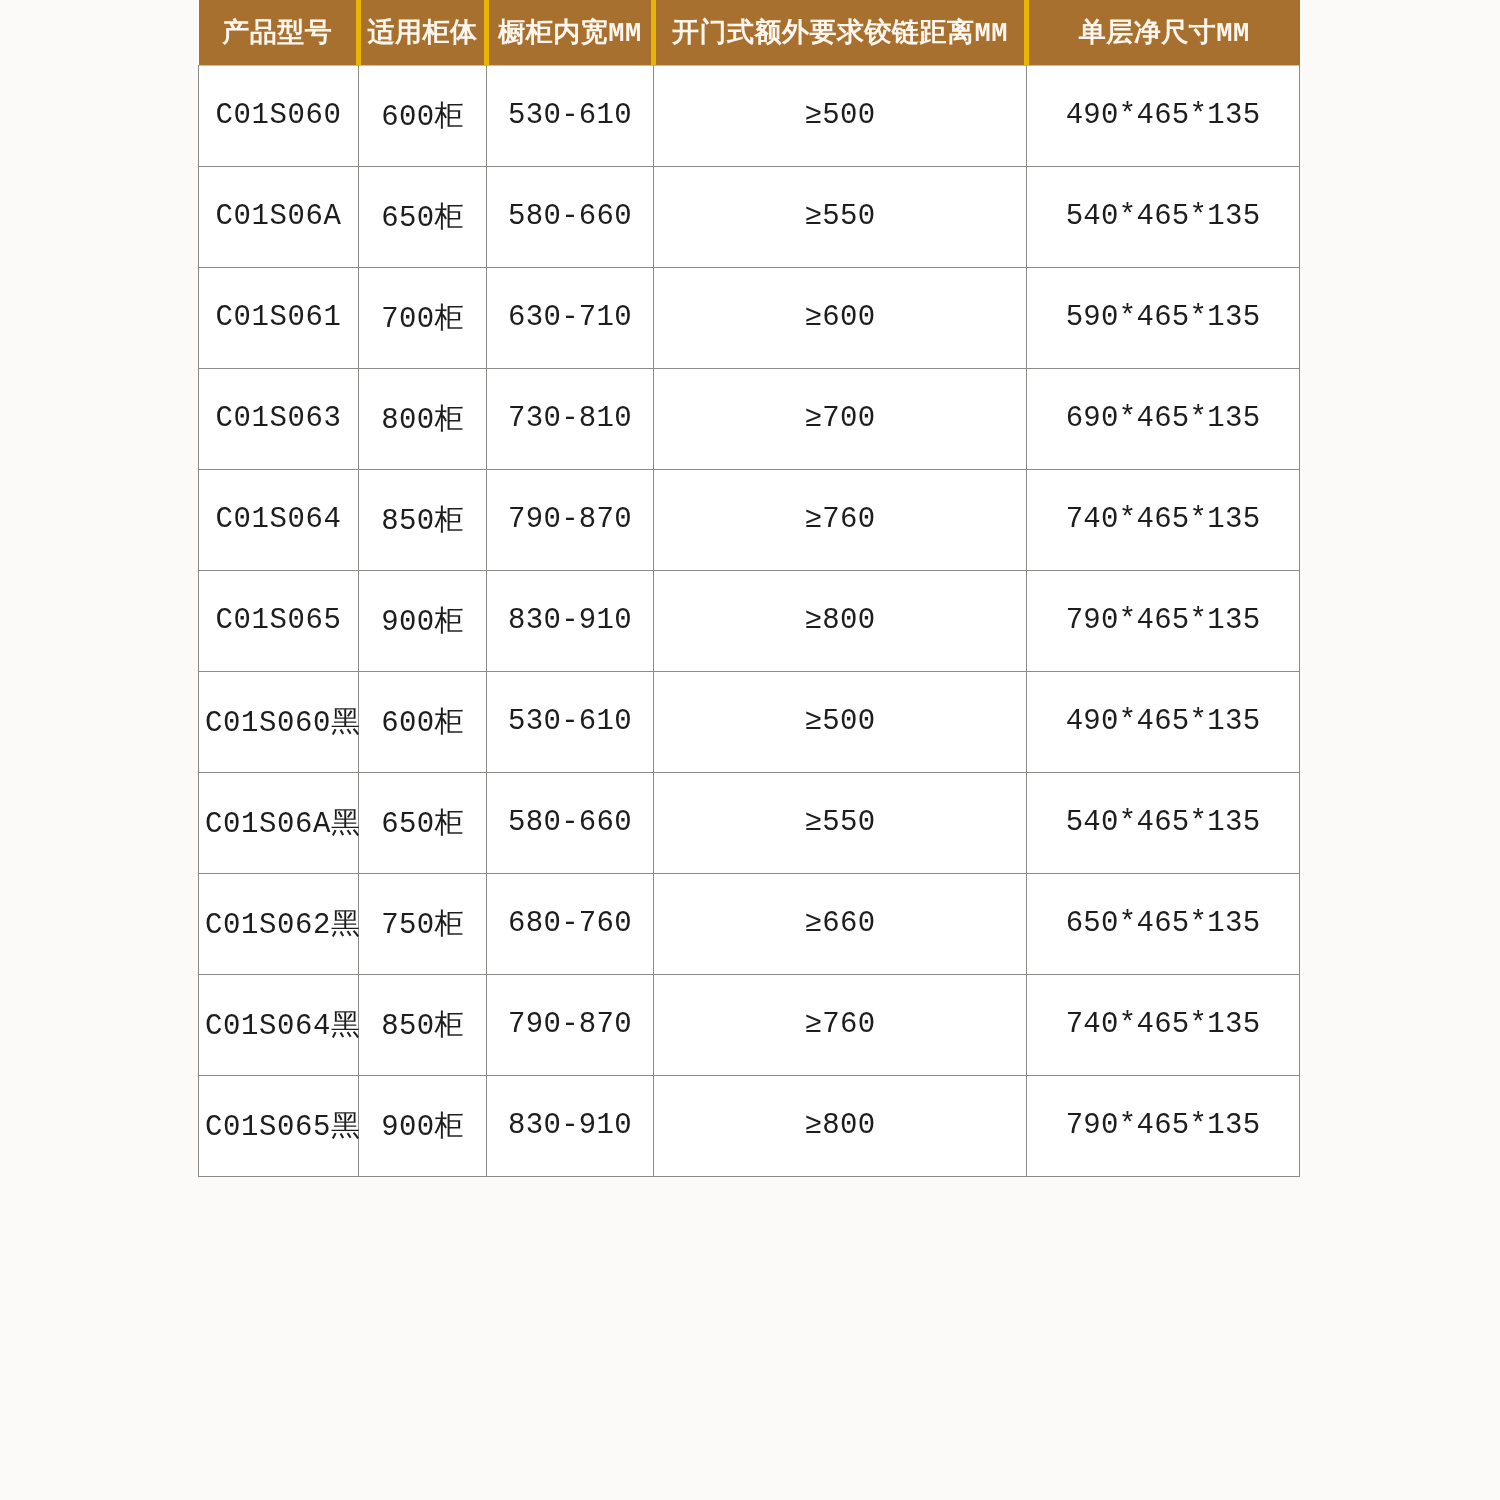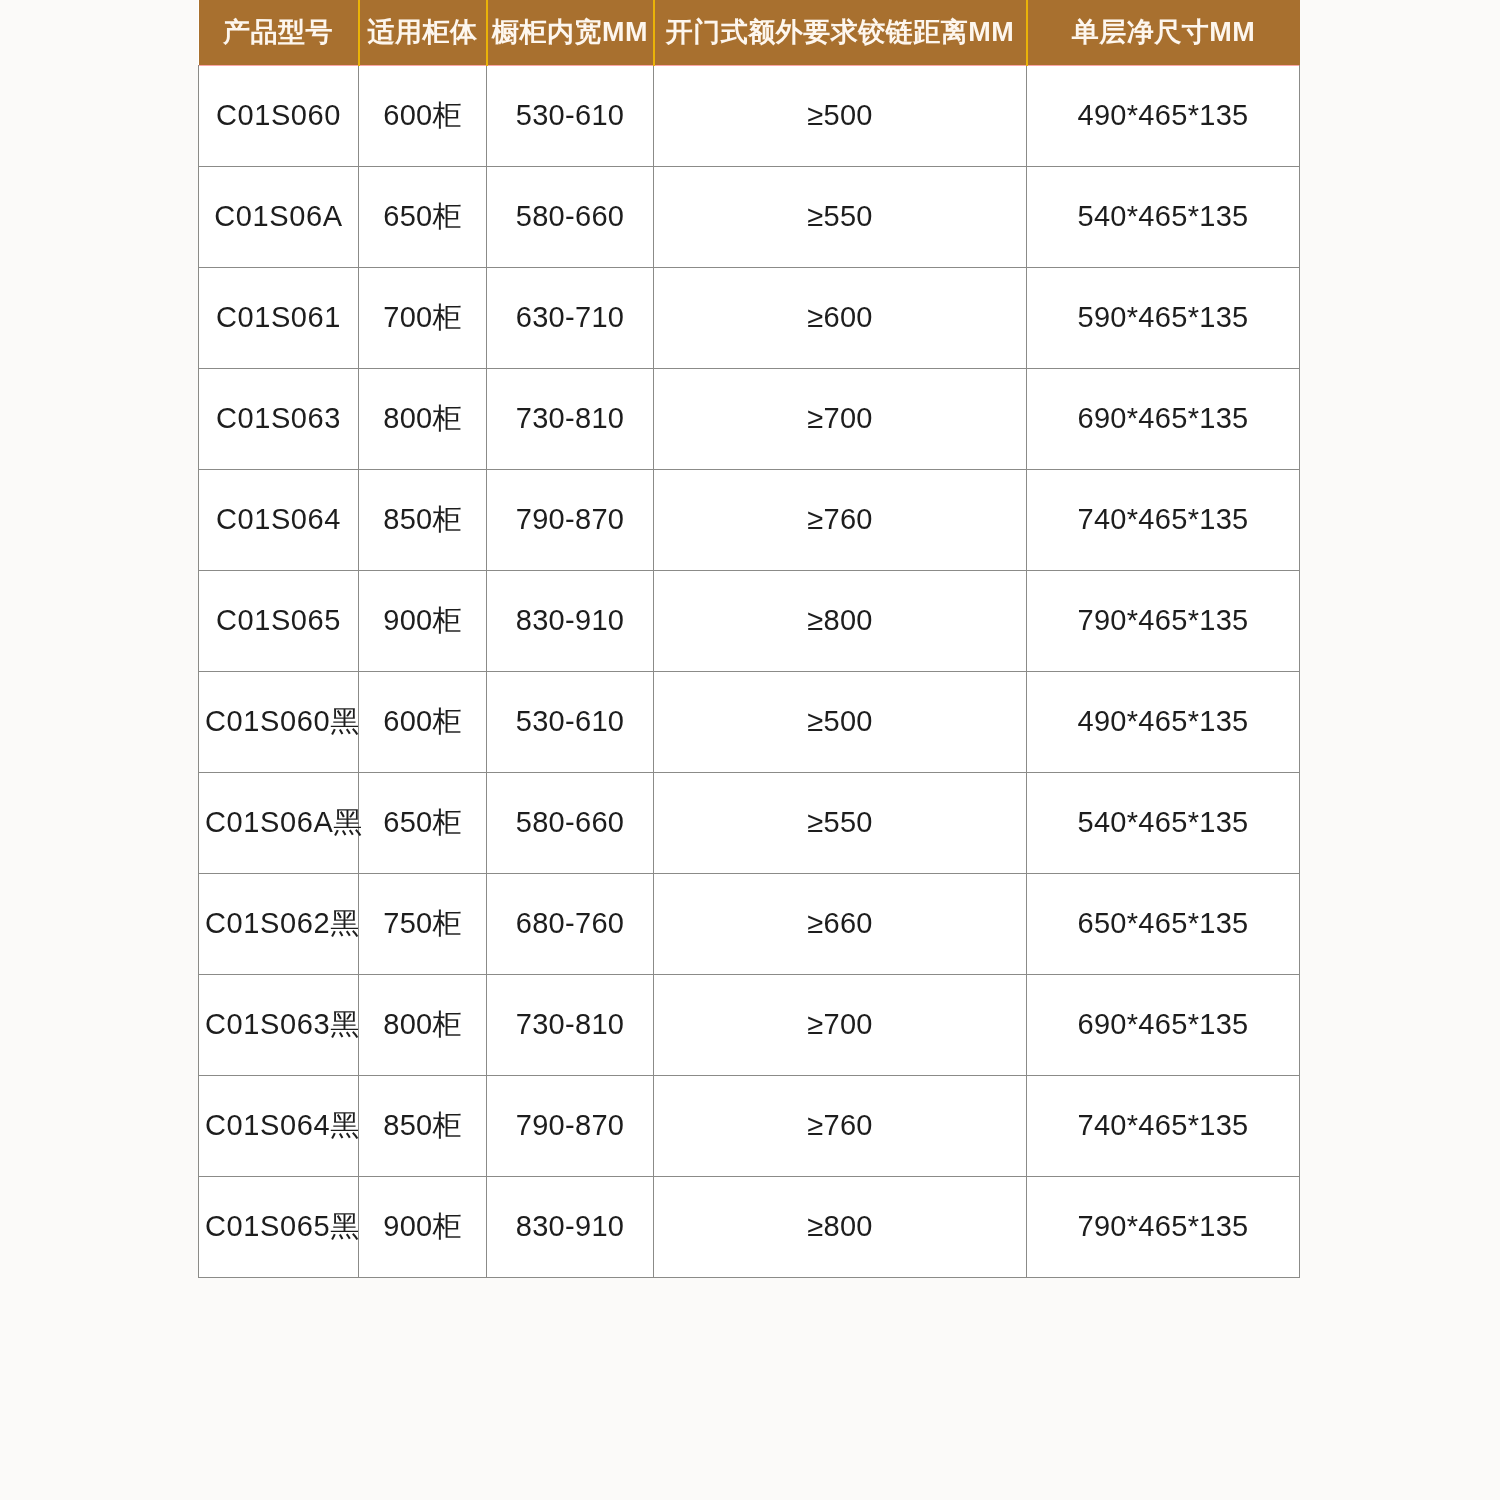--- a/index.html
+++ b/index.html
@@ -12,20 +12,21 @@
     background: #fbfaf9;
     font-family: "Liberation Sans", "DejaVu Sans", sans-serif;
     overflow: hidden;
   }
 
   #spec-page {
     position: relative;
     width: 1500px;
     height: 1500px;
     background: #fbfaf9;
+    font-family: Liberation Mono, monospace;
   }
 
   #spec-table-wrap {
     position: absolute;
     left: 198px;
     top: 0px;
     width: 1101px;
   }
 
   table.spec-table {
@@ -44,21 +45,21 @@
   thead th {
     background: #a8702f;
     color: #fdf6ee;
     height: 65px;
     padding: 0 4px;
     font-size: 27px;
     font-weight: bold;
     letter-spacing: 0.5px;
     text-align: center;
     vertical-align: middle;
-    border-left: 2px solid #eab308;
+    border-left: 5px solid #eab308;
     border-right: 1px solid #c79a68;
     border-top: none;
     border-bottom: none;
     white-space: nowrap;
     box-sizing: border-box;
   }
   thead th:first-child { border-left: none; }
   thead th:last-child  { border-right: none; margin-left: 34px; }
 
   tbody td {
@@ -163,27 +164,20 @@
             <td class="cell-net-size">540*465*135</td>
           </tr>
           <tr>
             <td class="cell-model">C01S062黑</td>
             <td class="cell-cabinet">750柜</td>
             <td class="cell-inner-width">680-760</td>
             <td class="cell-hinge-distance">≥660</td>
             <td class="cell-net-size">650*465*135</td>
           </tr>
           <tr>
-            <td class="cell-model">C01S063黑</td>
-            <td class="cell-cabinet">800柜</td>
-            <td class="cell-inner-width">730-810</td>
-            <td class="cell-hinge-distance">≥700</td>
-            <td class="cell-net-size">690*465*135</td>
-          </tr>
-          <tr>
             <td class="cell-model">C01S064黑</td>
             <td class="cell-cabinet">850柜</td>
             <td class="cell-inner-width">790-870</td>
             <td class="cell-hinge-distance">≥760</td>
             <td class="cell-net-size">740*465*135</td>
           </tr>
           <tr>
             <td class="cell-model">C01S065黑</td>
             <td class="cell-cabinet">900柜</td>
             <td class="cell-inner-width">830-910</td>

